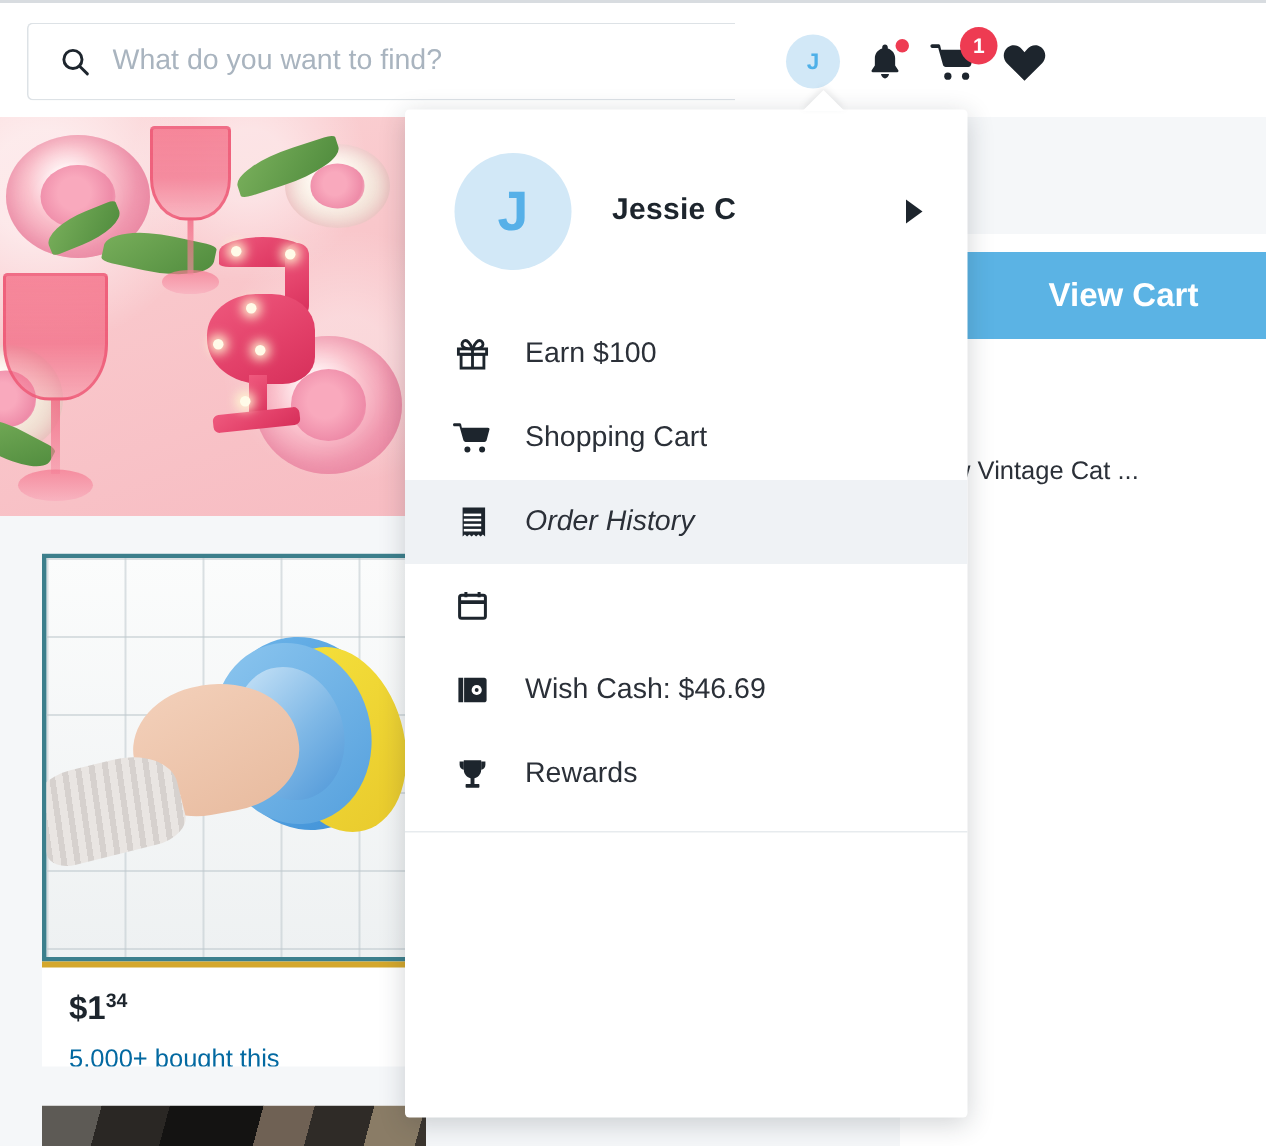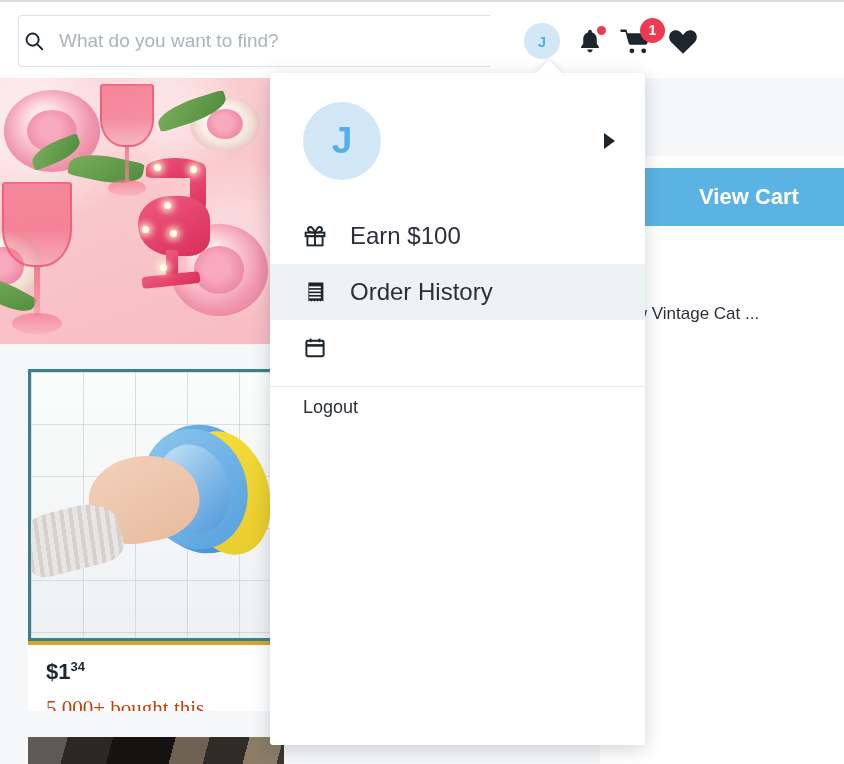--- a/index.html
+++ b/index.html
@@ -36,21 +36,21 @@
     width: 472px; height: 52px;
     display: flex; align-items: stretch;
   }
   .search-field {
     flex: 1;
     display: flex; align-items: center;
     border: 1px solid #dde2e6;
     border-right: none;
     border-radius: 4px 0 0 4px;
     background: #fff;
-    padding-left: 4px;
+    padding-left: 20px;
   }
   .search-icon { width: 22px; height: 22px; flex: 0 0 22px; display:block; }
   .search-input {
     flex: 1;
     border: none; outline: none;
     font-family: "Liberation Sans", sans-serif;
     font-size: 19px;
     color: #2b3038;
     padding: 0 10px 0 14px;
     background: transparent;
@@ -216,21 +216,21 @@
     position:absolute; left:0; top:272px; width:100%; height:4px;
     background:#d4a72c;
   }
   .price {
     position:absolute; left:18px; top: 290px;
     font-size: 22px; font-weight: bold; color: #1d252d;
   }
   .price sup { font-size: 13px; top: -.55em; }
   .bought {
     position:absolute; left:18px; top: 327px;
-    font-size: 21px; color: #c2410c; font-family: Liberation Serif, serif;
+    font-size: 17px; color: #0369a1;
   }
 
   
   .card-3 { left: 28px; top: 659px; width: 256px; height: 105px; }
   .img-dark {
     position:absolute; inset:0;
     background:
       linear-gradient(105deg,#5d5a55 0 14%, #2a2724 14% 30%, #141312 30% 52%,
                       #6f6154 52% 64%, #2f2b27 64% 78%, #8a7c66 78% 90%, #3b352e 90% 100%);
   }
@@ -296,30 +296,30 @@
     border-bottom: 8px solid transparent;
     border-left: 11px solid #1d252d;
     margin-right: 8px;
   }
 
   .dd-item {
     display:flex; align-items:center;
     height: 56px; padding-left: 32px;
     cursor:pointer;
   }
-  .dd-item.active { background:#eff2f5; }
+  .dd-item.active { background:#eff2f5;font-style:italic; }
   .dd-ico {
     width: 26px; flex: 0 0 26px;
     display:flex; align-items:center; justify-content:center;
     color:#1d252d;
   }
   .dd-ico svg { display:block; }
   .dd-label {
     margin-left: 22px;
-    font-size: 24px; color:#2b3038;
+    font-size: 19px; color:#2b3038;
   }
   .dd-sep {
     height:1px; background:#e7ebee; margin: 10px 0 0 0;
   }
   .dd-plain {
     display:flex; align-items:center;
     height: 40px; padding-left: 33px;
     font-size: 18px; color:#2b3038;
     cursor:pointer;
   }
@@ -437,38 +437,49 @@
       </div>
     </div>
   </div>
 
   <div class="dropdown">
     <div class="dd-pointer"></div>
 
     <div class="dd-profile">
       <div class="avatar-lg">J</div>
       <div class="dd-names">
+        <div class="dd-name">Jessie C</div>
       </div>
       <div class="dd-caret"></div>
     </div>
 
     <div class="dd-item">
       <span class="dd-ico">
         <svg viewBox="0 0 24 24" width="24" height="24" fill="none" stroke="#1d252d" stroke-width="1.9">
           <rect x="2.6" y="8.6" width="18.8" height="3.6"></rect>
           <rect x="4.4" y="12.2" width="15.2" height="9.2"></rect>
           <line x1="12" y1="8.6" x2="12" y2="21.4"></line>
           <path d="M12 8.6C11 6.4 9.6 3 7.4 3c-1.4 0-2.4 1.2-2.4 2.6 0 2 2.5 3 7 3z"></path>
           <path d="M12 8.6c1-2.2 2.4-5.6 4.6-5.6 1.4 0 2.4 1.2 2.4 2.6 0 2-2.5 3-7 3z"></path>
         </svg>
       </span>
       <span class="dd-label">Earn $100</span>
     </div>
 
 
+    <div class="dd-item">
+      <span class="dd-ico">
+        <svg viewBox="0 0 26 24" width="28" height="26" fill="#1d252d">
+          <path d="M.9 2.1h3.5c.5 0 .9.3 1 .8l.5 2.2h17.4c.7 0 1.2.6 1 1.3l-1.9 7.1c-.2.7-.8 1.1-1.5 1.1H8.4c-.7 0-1.3-.5-1.5-1.2L4.3 4.1H.9c-.5 0-.9-.4-.9-1s.4-1 .9-1z"></path>
+          <circle cx="9.6" cy="19.7" r="2"></circle>
+          <circle cx="19.4" cy="19.7" r="2"></circle>
+        </svg>
+      </span>
+      <span class="dd-label">Shopping Cart</span>
+    </div>
 
     <div class="dd-item active">
       <span class="dd-ico">
         <svg viewBox="0 0 24 24" width="24" height="24" fill="#1d252d">
           <path d="M3.6 2.4h16.8v19.2l-1.5-1.2-1.5 1.2-1.5-1.2-1.5 1.2-1.5-1.2-1.5 1.2-1.5-1.2-1.5 1.2-1.5-1.2-1.5 1.2V2.4z"></path>
           <rect x="6.2" y="6.4" width="11.6" height="1.7" fill="#ffffff"></rect>
           <rect x="6.2" y="9.8" width="11.6" height="1.7" fill="#ffffff"></rect>
           <rect x="6.2" y="13.2" width="11.6" height="1.7" fill="#ffffff"></rect>
           <rect x="6.2" y="16.6" width="11.6" height="1.7" fill="#ffffff"></rect>
         </svg>
@@ -480,21 +491,43 @@
       <span class="dd-ico">
         <svg viewBox="0 0 24 24" width="24" height="24" fill="none" stroke="#1d252d" stroke-width="2">
           <rect x="3.4" y="4.8" width="17.2" height="15.4" rx="1.4"></rect>
           <line x1="3.4" y1="9.4" x2="20.6" y2="9.4" stroke-width="2.6"></line>
           <line x1="7.6" y1="2.6" x2="7.6" y2="6.2"></line>
           <line x1="16.4" y1="2.6" x2="16.4" y2="6.2"></line>
         </svg>
       </span>
     </div>
 
-
+    <div class="dd-item">
+      <span class="dd-ico">
+        <svg viewBox="0 0 24 24" width="24" height="24" fill="#1d252d">
+          <path d="M2.6 3.8h3.2v16.4H2.6z"></path>
+          <path d="M6.4 3.8h13.4c.9 0 1.6.7 1.6 1.6v13.2c0 .9-.7 1.6-1.6 1.6H6.4V3.8z"></path>
+          <circle cx="14.8" cy="12" r="3.4" fill="#ffffff"></circle>
+          <circle cx="14.8" cy="12" r="1.3" fill="#1d252d"></circle>
+        </svg>
+      </span>
+      <span class="dd-label">Wish Cash: $46.69</span>
+    </div>
+
+    <div class="dd-item">
+      <span class="dd-ico">
+        <svg viewBox="0 0 24 24" width="24" height="24" fill="#1d252d">
+          <path d="M6.2 2.8h11.6v6.4c0 3.2-2.6 5.8-5.8 5.8S6.2 12.4 6.2 9.2V2.8z"></path>
+          <path d="M6.2 3.6H3.4v2.2c0 1.8 1.3 3.2 2.8 3.4V3.6z"></path>
+          <path d="M17.8 3.6h2.8v2.2c0 1.8-1.3 3.2-2.8 3.4V3.6z"></path>
+          <rect x="10.7" y="14.6" width="2.6" height="4.2"></rect>
+          <rect x="7.4" y="18.6" width="9.2" height="2.6" rx=".5"></rect>
+        </svg>
+      </span>
+      <span class="dd-label">Rewards</span>
+    </div>
 
 
     <div class="dd-sep"></div>
 
-    <div class="dd-plain">Logout</div>
   </div>
 
 </div>
 
 </body></html>

